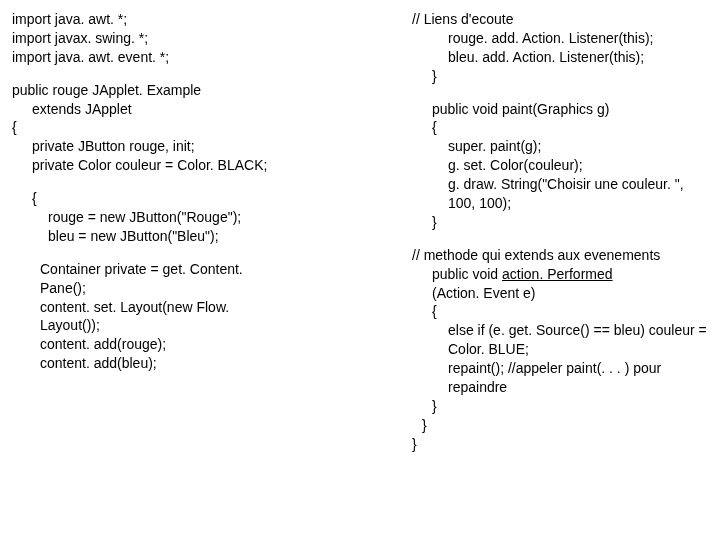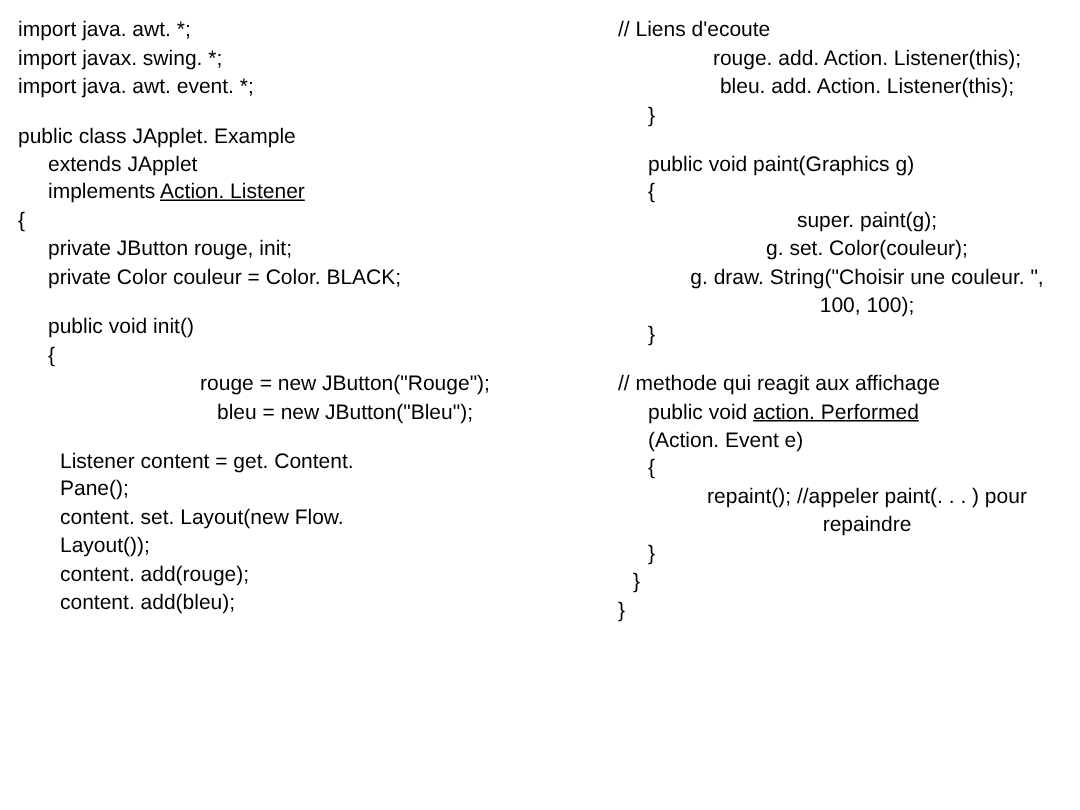--- a/index.html
+++ b/index.html
@@ -18,57 +18,51 @@
   }
   .left {
     width: 400px;
     flex-shrink: 0;
   }
   .right {
     flex: 1;
   }
   .block { margin-bottom: 14px; }
   .i1 { padding-left: 20px; }
-  .i2 { padding-left: 36px; text-align: center; }
+  .i2 { padding-left: 36px; }
   .b { font-weight: normal; }
   .u { text-decoration: underline; }
 </style>
 </head>
 <body>
 
 <div class="cols">
   <div class="left">
     <div class="block">
       <div>import java. awt. *;</div>
       <div>import javax. swing. *;</div>
       <div>import java. awt. event. *;</div>
     </div>
 
     <div class="block">
-      <div>public class JApplet. Example</div>
+      <div>public rouge JApplet. Example</div>
       <div class="i1">extends JApplet</div>
-      <div class="i1">
-        <span>implements </span><span class="b u">Action. Listener</span>
-      </div>
       <div>{</div>
       <div class="i1">private JButton rouge, init;</div>
       <div class="i1">private Color couleur = Color. BLACK;</div>
     </div>
 
     <div class="block">
-      <div class="i1">
-        <span>public void </span><span class="b">init</span><span>()</span>
-      </div>
       <div class="i1">{</div>
       <div class="i2">rouge = new JButton("Rouge");</div>
       <div class="i2">bleu = new JButton("Bleu");</div>
     </div>
 
     <div class="block" style="padding-left:28px; max-width:240px;">
-      <div>Listener content = get. Content. Pane();</div>
+      <div>Container private = get. Content. Pane();</div>
       <div>content. set. Layout(new Flow. Layout());</div>
       <div>content. add(rouge);</div>
       <div>content. add(bleu);</div>
     </div>
   </div>
 
   <div class="right">
     <div class="block">
       <div class="b">// Liens d'ecoute</div>
       <div class="i2">rouge. add. Action. Listener(this);</div>
@@ -79,25 +73,26 @@
     <div class="block">
       <div class="i1">public void paint(Graphics g)</div>
       <div class="i1">{</div>
       <div class="i2">super. paint(g);</div>
       <div class="i2">g. set. Color(couleur);</div>
       <div class="i2">g. draw. String("Choisir une couleur. ", 100, 100);</div>
       <div class="i1">}</div>
     </div>
 
     <div class="block">
-      <div class="b">// methode qui reagit aux affichage</div>
+      <div class="b">// methode qui extends aux evenements</div>
       <div class="i1">
         <span>public void </span><span class="u">action. Performed</span>
       </div>
       <div class="i1">(Action. Event e)</div>
       <div class="i1">{</div>
+      <div class="i2">else if (e. get. Source() == bleu) couleur = Color. BLUE;</div>
       <div class="i2">repaint();    //appeler paint(. . . ) pour repaindre</div>
       <div class="i1">}</div>
       <div style="padding-left:10px;">}</div>
       <div>}</div>
     </div>
   </div>
 </div>
 
 </body></html>

